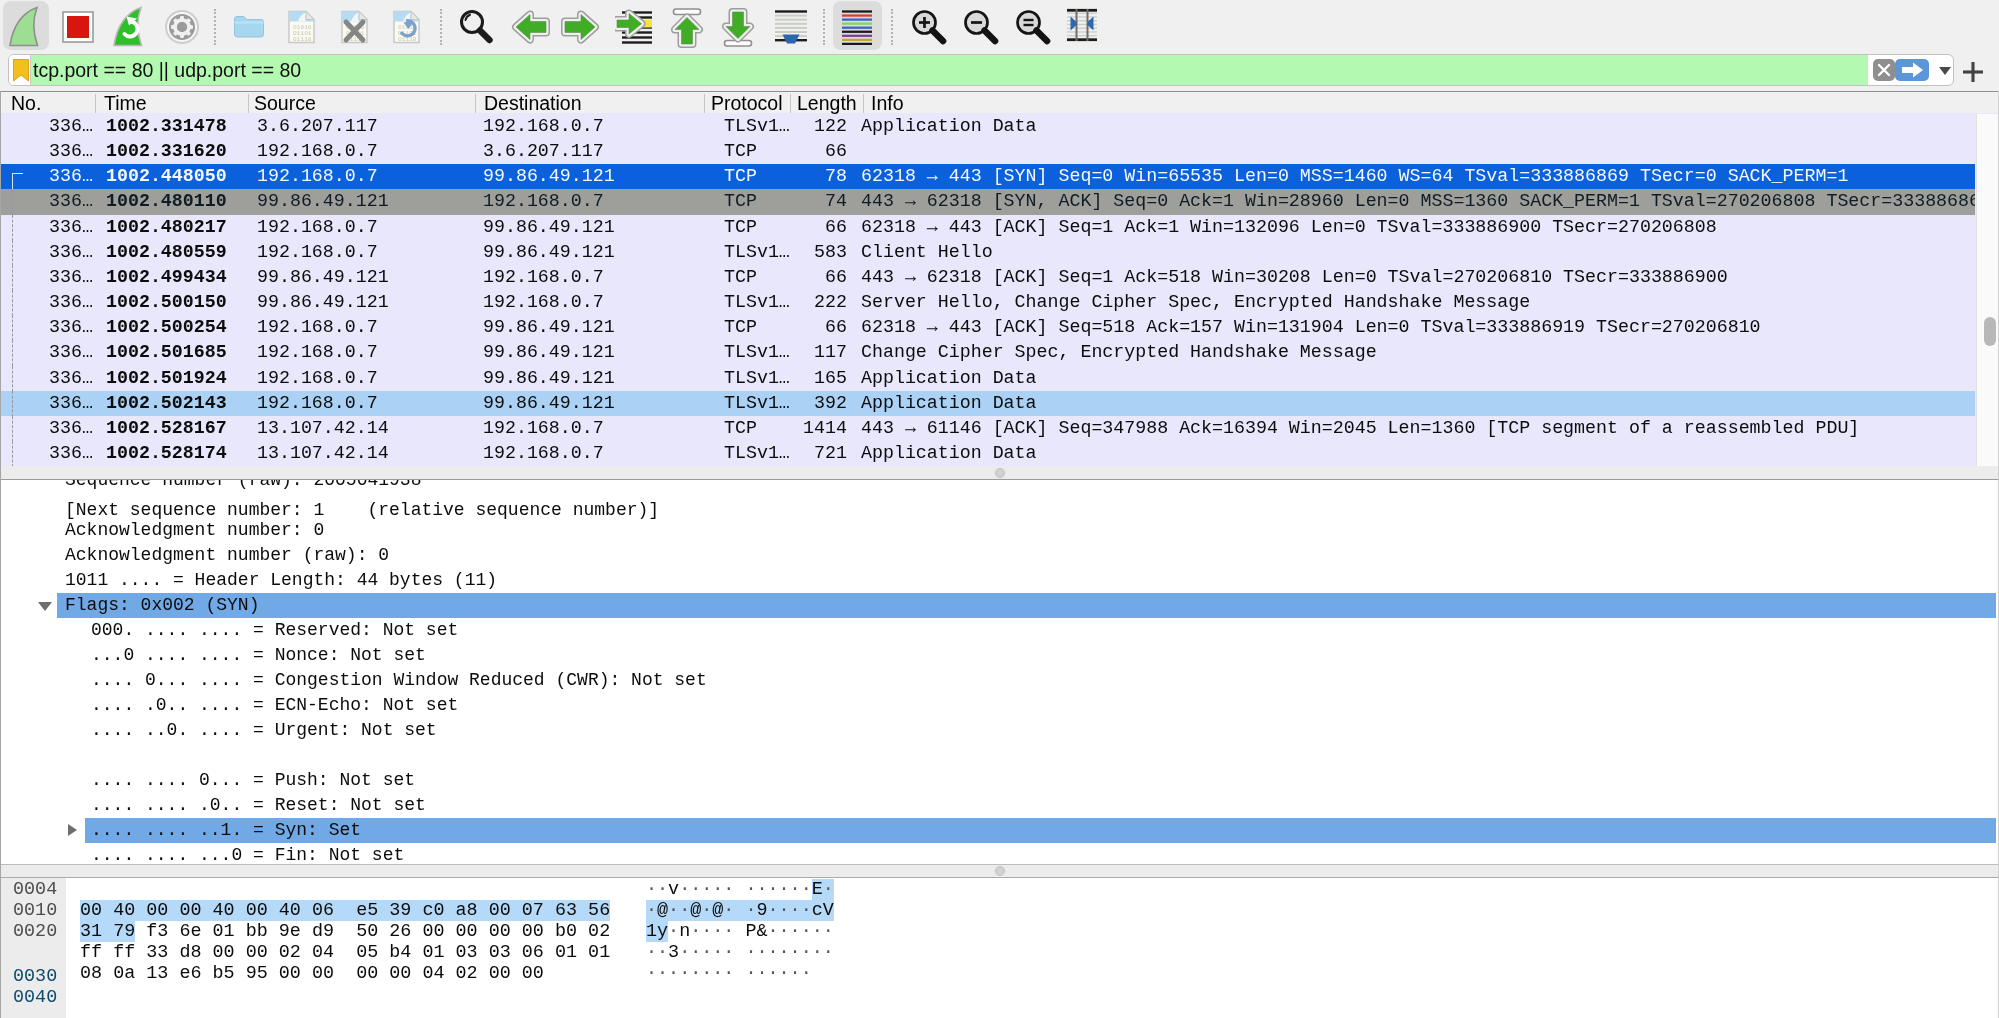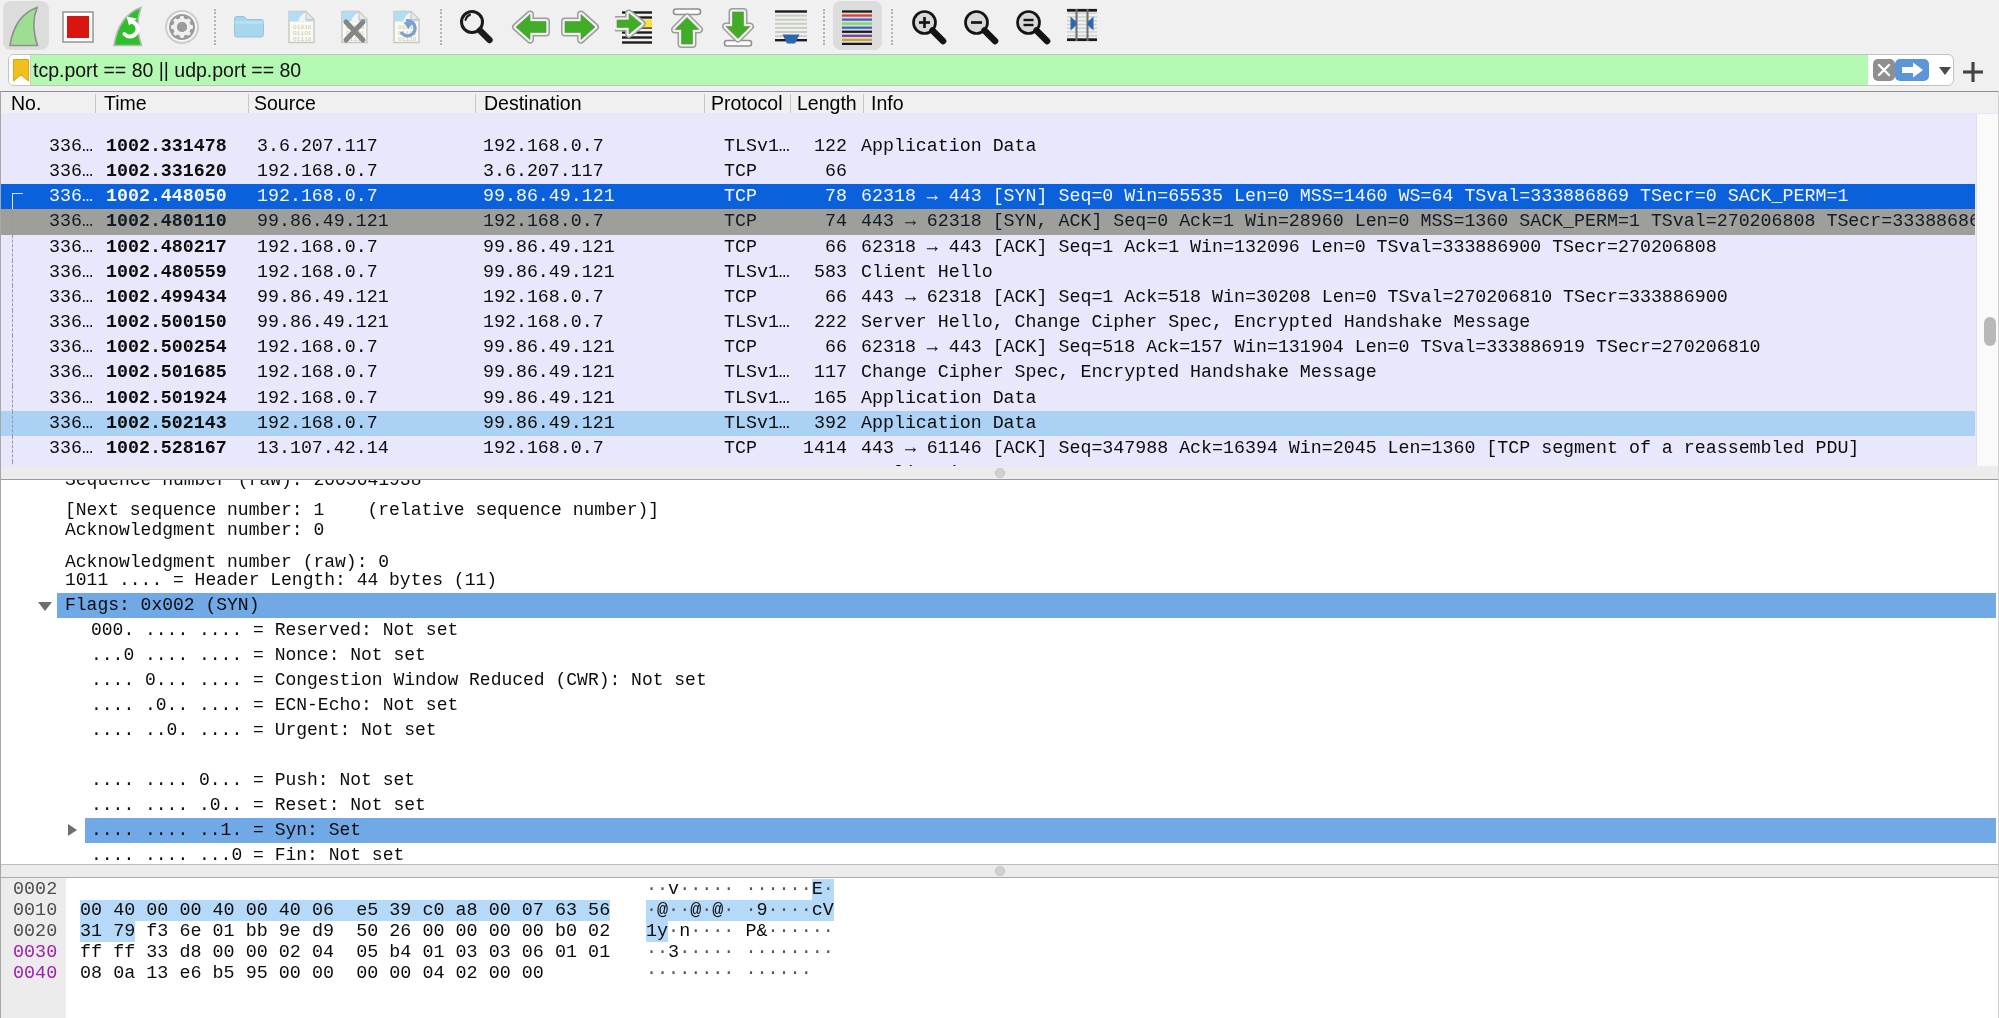--- a/index.html
+++ b/index.html
@@ -15,21 +15,21 @@
 #fbook{position:absolute;left:0;top:0;width:21px;height:30px;background:#fff;border-right:1px solid #cccccc;}
 #fgreen{position:absolute;left:22px;top:0;width:1837px;height:30px;background:#b4f9b2;}
 #ftext{position:absolute;left:24px;top:0;height:30px;line-height:30px;font-size:19.5px;color:#111;}
 .fbtn{position:absolute;top:4px;height:22px;border-radius:5px;}
 
 #plist{position:absolute;left:0;top:91px;width:1999px;height:375px;background:#e8e7fc;border-top:1px solid #8f8f8f;}
 #phead{position:absolute;left:0;top:0;width:1999px;height:21px;background:#f0f0f0;font-size:19.5px;color:#000;}
 #phead span{position:absolute;top:0;height:21px;line-height:22px;white-space:pre;}
 #phead i{position:absolute;top:2px;height:19px;width:0;border-left:1px solid #c6c6c6;}
 #rows{position:absolute;left:0;top:22px;width:1975px;height:353px;font-family:"Liberation Mono",monospace;font-size:18.3px;color:#0c0c0c;overflow:hidden;}
-.prow{position:absolute;left:0;width:1975px;height:25.16px;white-space:pre;overflow:hidden;margin-top:20px;}
+.prow{position:absolute;left:0;width:1975px;height:25.16px;white-space:pre;overflow:hidden;}
 .prow span{position:absolute;top:0;line-height:25px;white-space:pre;}
 .c-no{right:1882px;}
 .c-time{left:106px;font-weight:bold;}
 .c-src{left:257px;}
 .c-dst{left:483px;}
 .c-proto{left:724px;}
 .c-len{right:1128px;}
 .c-info{left:861px;}
 .r-lav{background:#e8e7fc;}
 .r-sel{background:#0a61db;color:#f6f8ff;}
@@ -44,21 +44,21 @@
 #details{position:absolute;left:0;top:480px;width:1999px;height:384px;background:#ffffff;overflow:hidden;font-family:"Liberation Mono",monospace;font-size:18px;color:#0c0c0c;}
 .dline{position:absolute;left:0;width:1999px;height:25px;line-height:25px;white-space:pre;}
 .dhl{position:absolute;top:0;height:25px;background:#71a9e7;}
 .dtxt{position:absolute;top:0;line-height:25px;white-space:pre;}
 .tri{position:absolute;width:0;height:0;}
 
 #hexpane{position:absolute;left:0;top:877px;width:1999px;height:141px;background:#ffffff;border-top:1px solid #ababab;font-family:"Liberation Mono",monospace;font-size:18.42px;}
 #hexgut{position:absolute;left:0;top:0;width:66px;height:141px;background:#ececec;}
 .hrow{position:absolute;left:0;width:1999px;height:21.2px;line-height:21.2px;white-space:pre;}
 .off{position:absolute;left:13px;color:#4d4d4d;}
-.off2{color:#a21caf;}
+.off2{color:#0c4a6e;margin-top:24px;}
 .hx{position:absolute;left:80px;color:#0c0c0c;}
 .asc{position:absolute;left:646px;color:#0c0c0c;}
 .hl{background:#b5d9f8;}
 .gd{color:#555555;}
 #borders{position:absolute;left:0;top:91px;width:1999px;height:927px;border-left:1px solid #a6a6a6;border-right:1px solid #d0d0d0;box-sizing:border-box;pointer-events:none;}
 </style>
 </head>
 <body>
 <div id="toolbar">
 <div class="activebg" style="left:3px;top:1px;width:46px;height:49px;"></div>
@@ -280,37 +280,37 @@
       <div id="thumb1"></div>
     </div>
 </div>
 <div class="splitter" id="split1" style="top:466px;height:13px;border-bottom:1.5px solid #9b9b9b;">
     <div class="knob" style="top:2px;"></div>
   </div>
 <div id="details">
 <div class="dline" style="top:-12px"><span class="dtxt" style="left:65px">Sequence number (raw): 2005041938</span></div>
 <div class="dline" style="top:18px"><span class="dtxt" style="left:65px">[Next sequence number: 1    (relative sequence number)]</span></div>
 <div class="dline" style="top:38px"><span class="dtxt" style="left:65px">Acknowledgment number: 0</span></div>
-<div class="dline" style="top:70px"><span class="dtxt" style="left:65px">Acknowledgment number (raw): 0</span></div>
+<div class="dline" style="top:63px"><span class="dtxt" style="left:65px">Acknowledgment number (raw): 0</span></div>
 <div class="dline" style="top:88px"><span class="dtxt" style="left:65px">1011 .... = Header Length: 44 bytes (11)</span></div>
 <div class="dline" style="top:113px"><i class="dhl" style="left:57px;width:1939px;"></i><i class="tri" style="left:38px;top:9px;border-left:7px solid transparent;border-right:7px solid transparent;border-top:9px solid #6e6e6e;"></i><span class="dtxt" style="left:65px">Flags: 0x002 (SYN)</span></div>
 <div class="dline" style="top:138px"><span class="dtxt" style="left:91px">000. .... .... = Reserved: Not set</span></div>
 <div class="dline" style="top:163px"><span class="dtxt" style="left:91px">...0 .... .... = Nonce: Not set</span></div>
 <div class="dline" style="top:188px"><span class="dtxt" style="left:91px">.... 0... .... = Congestion Window Reduced (CWR): Not set</span></div>
 <div class="dline" style="top:213px"><span class="dtxt" style="left:91px">.... .0.. .... = ECN-Echo: Not set</span></div>
 <div class="dline" style="top:238px"><span class="dtxt" style="left:91px">.... ..0. .... = Urgent: Not set</span></div>
 <div class="dline" style="top:288px"><span class="dtxt" style="left:91px">.... .... 0... = Push: Not set</span></div>
 <div class="dline" style="top:313px"><span class="dtxt" style="left:91px">.... .... .0.. = Reset: Not set</span></div>
 <div class="dline" style="top:338px"><i class="dhl" style="left:85px;width:1911px;"></i><i class="tri" style="left:68px;top:6px;border-top:6.5px solid transparent;border-bottom:6.5px solid transparent;border-left:9px solid #6e6e6e;"></i><span class="dtxt" style="left:91px">.... .... ..1. = Syn: Set</span></div>
 <div class="dline" style="top:363px"><span class="dtxt" style="left:91px">.... .... ...0 = Fin: Not set</span></div>
 </div>
 <div class="splitter" id="split2" style="top:864px;height:12px;border-top:1px solid #bdbdbd;border-bottom:1px solid #b5b5b5;">
     <div class="knob" style="top:1px;"></div>
   </div>
 <div id="hexpane">
     <div id="hexgut"></div>
-<div class="hrow" style="top:0.5px"><span class="off">0002</span><span class="asc"><span class="gd">··</span>v<span class="gd">·····</span> <span class="gd">······</span><span class="hl">E<span class="gd">·</span></span></span></div>
+<div class="hrow" style="top:0.5px"><span class="off">0004</span><span class="asc"><span class="gd">··</span>v<span class="gd">·····</span> <span class="gd">······</span><span class="hl">E<span class="gd">·</span></span></span></div>
 <div class="hrow" style="top:21.7px"><span class="off">0010</span><span class="hx"><span class="hl">00 40 00 00 40 00 40 06  e5 39 c0 a8 00 07 63 56</span></span><span class="asc"><span class="hl"><span class="gd">·</span>@<span class="gd">··</span>@<span class="gd">·</span>@<span class="gd">·</span> <span class="gd">·</span>9<span class="gd">····</span>cV</span></span></div>
 <div class="hrow" style="top:42.9px"><span class="off">0020</span><span class="hx"><span class="hl">31 79</span> f3 6e 01 bb 9e d9  50 26 00 00 00 00 b0 02</span><span class="asc"><span class="hl">1y</span><span class="gd">·</span>n<span class="gd">····</span> P&amp;<span class="gd">······</span></span></div>
 <div class="hrow" style="top:64.1px"><span class="off off2">0030</span><span class="hx">ff ff 33 d8 00 00 02 04  05 b4 01 03 03 06 01 01</span><span class="asc"><span class="gd">··</span>3<span class="gd">·····</span> <span class="gd">········</span></span></div>
 <div class="hrow" style="top:85.3px"><span class="off off2">0040</span><span class="hx">08 0a 13 e6 b5 95 00 00  00 00 04 02 00 00</span><span class="asc"><span class="gd">········</span> <span class="gd">······</span></span></div>
 </div>
 <div id="borders"></div>
 
 </body></html>

